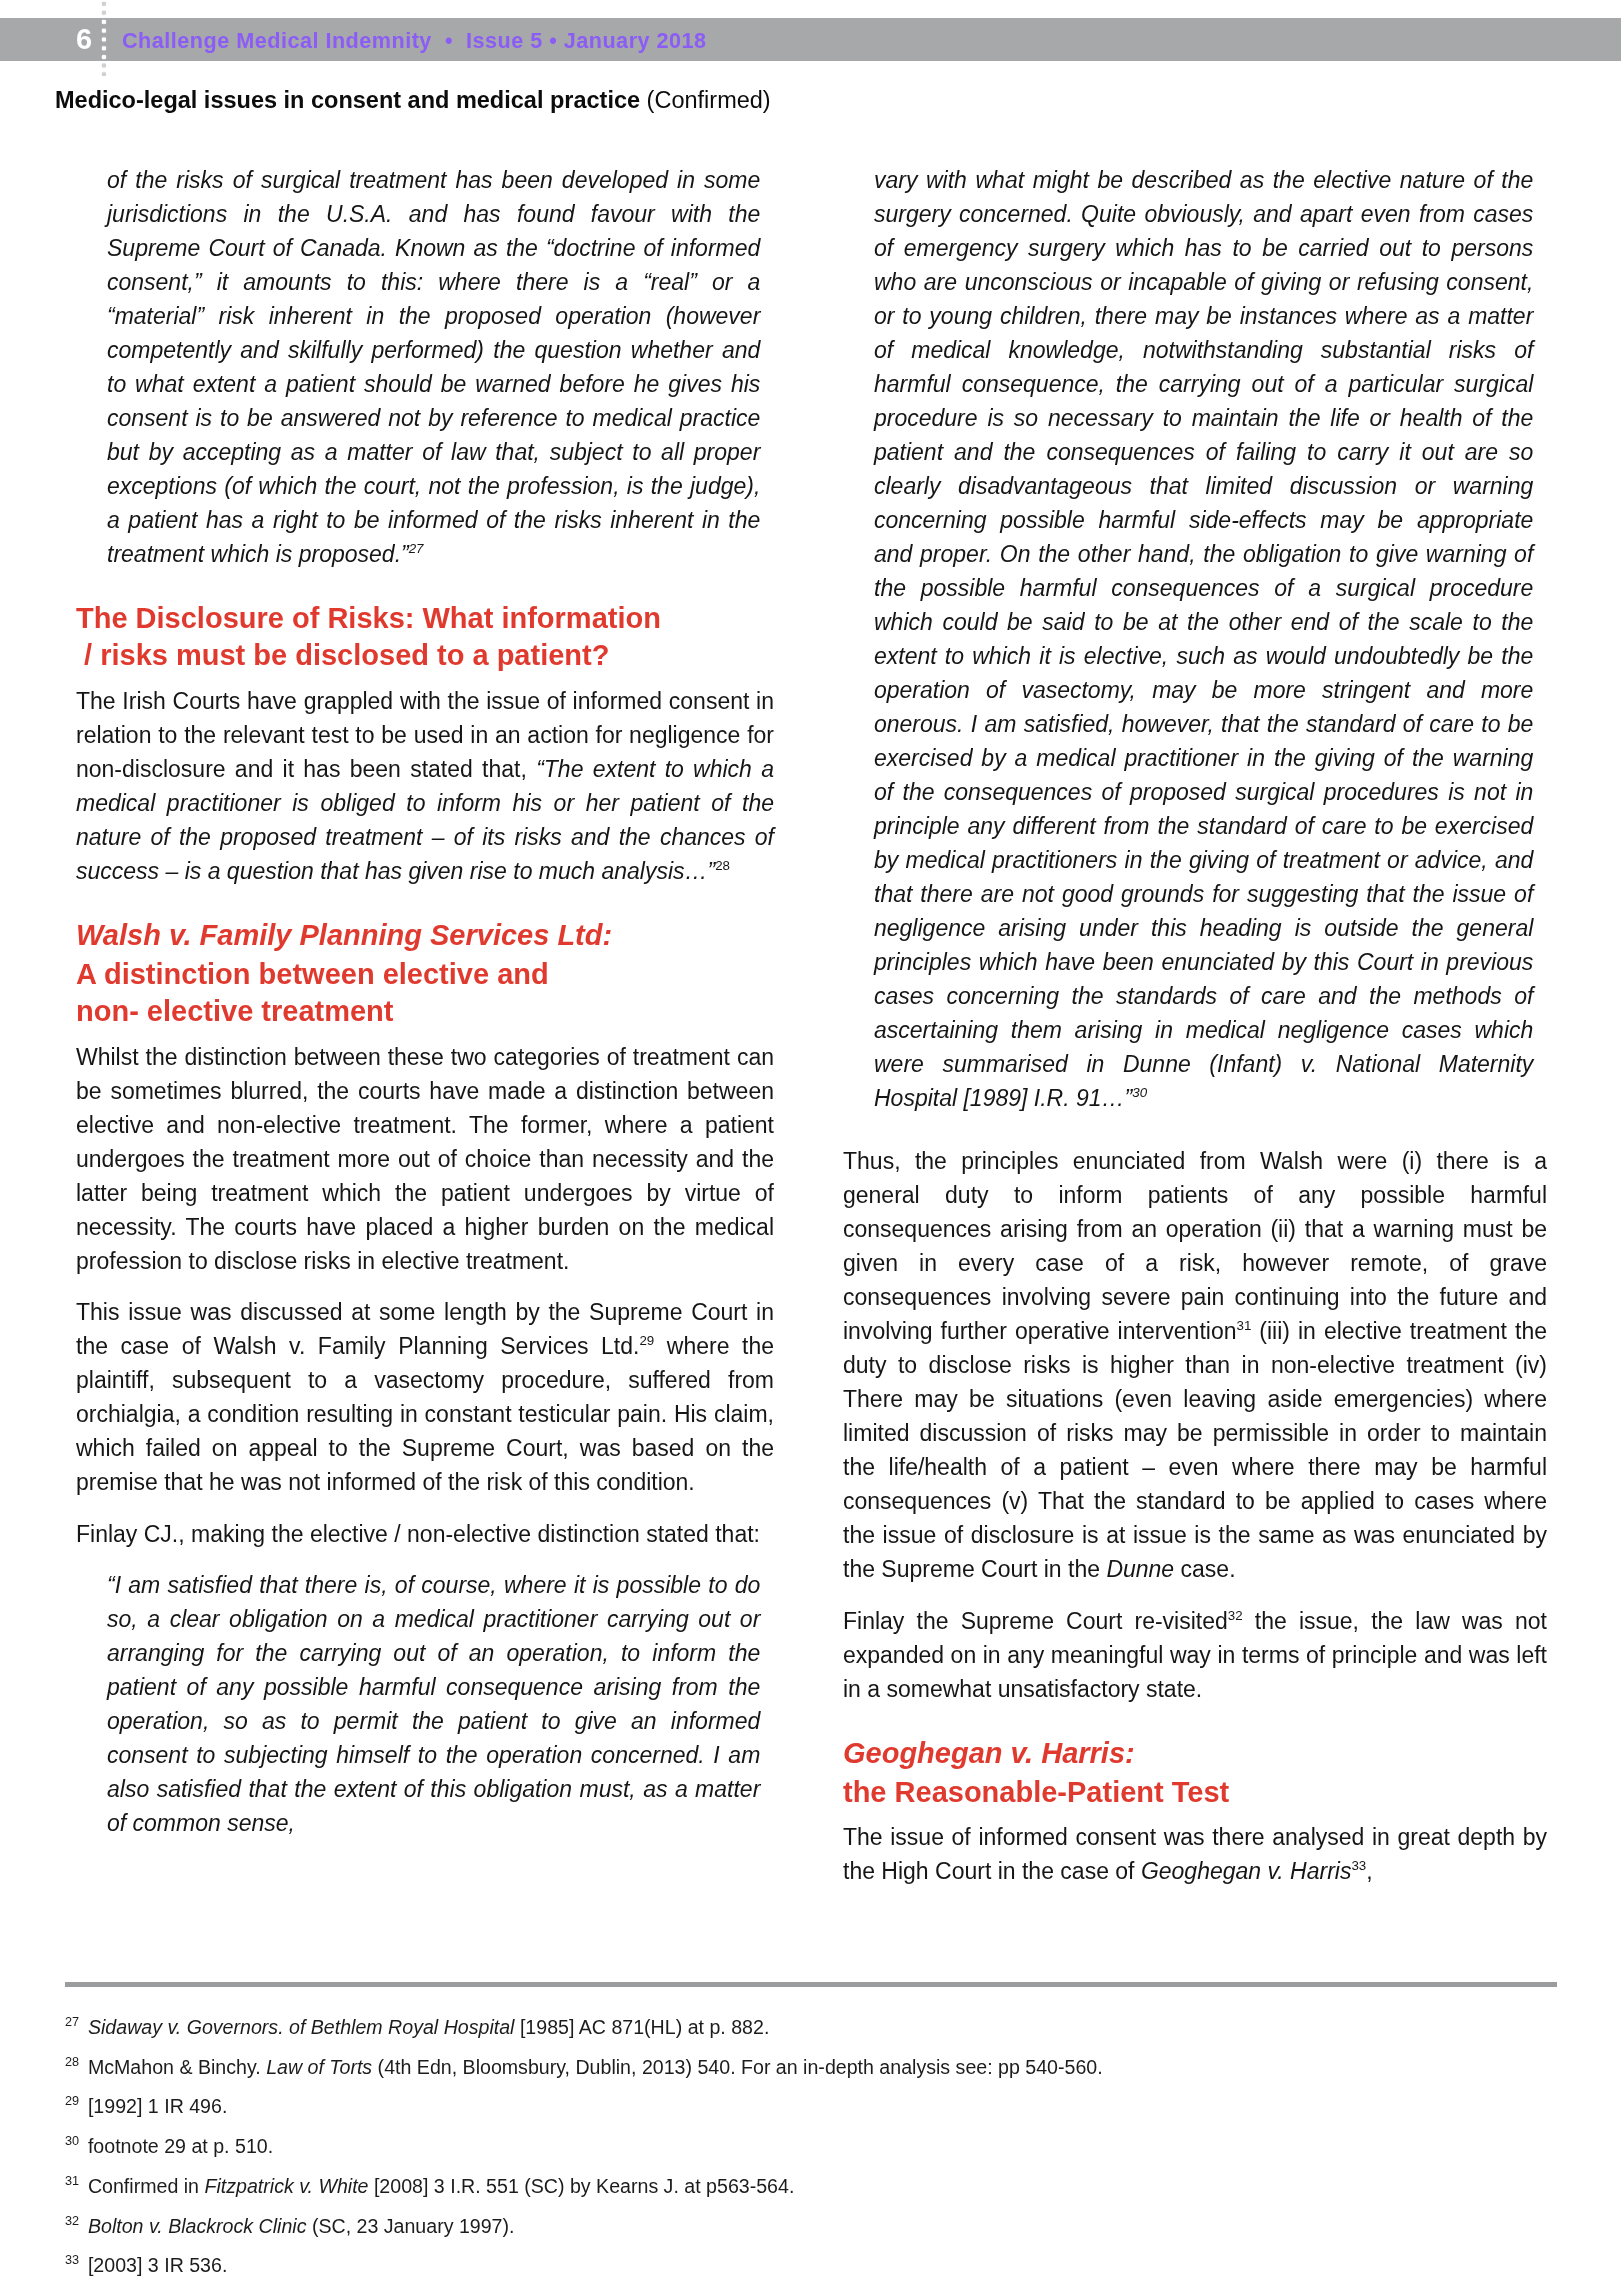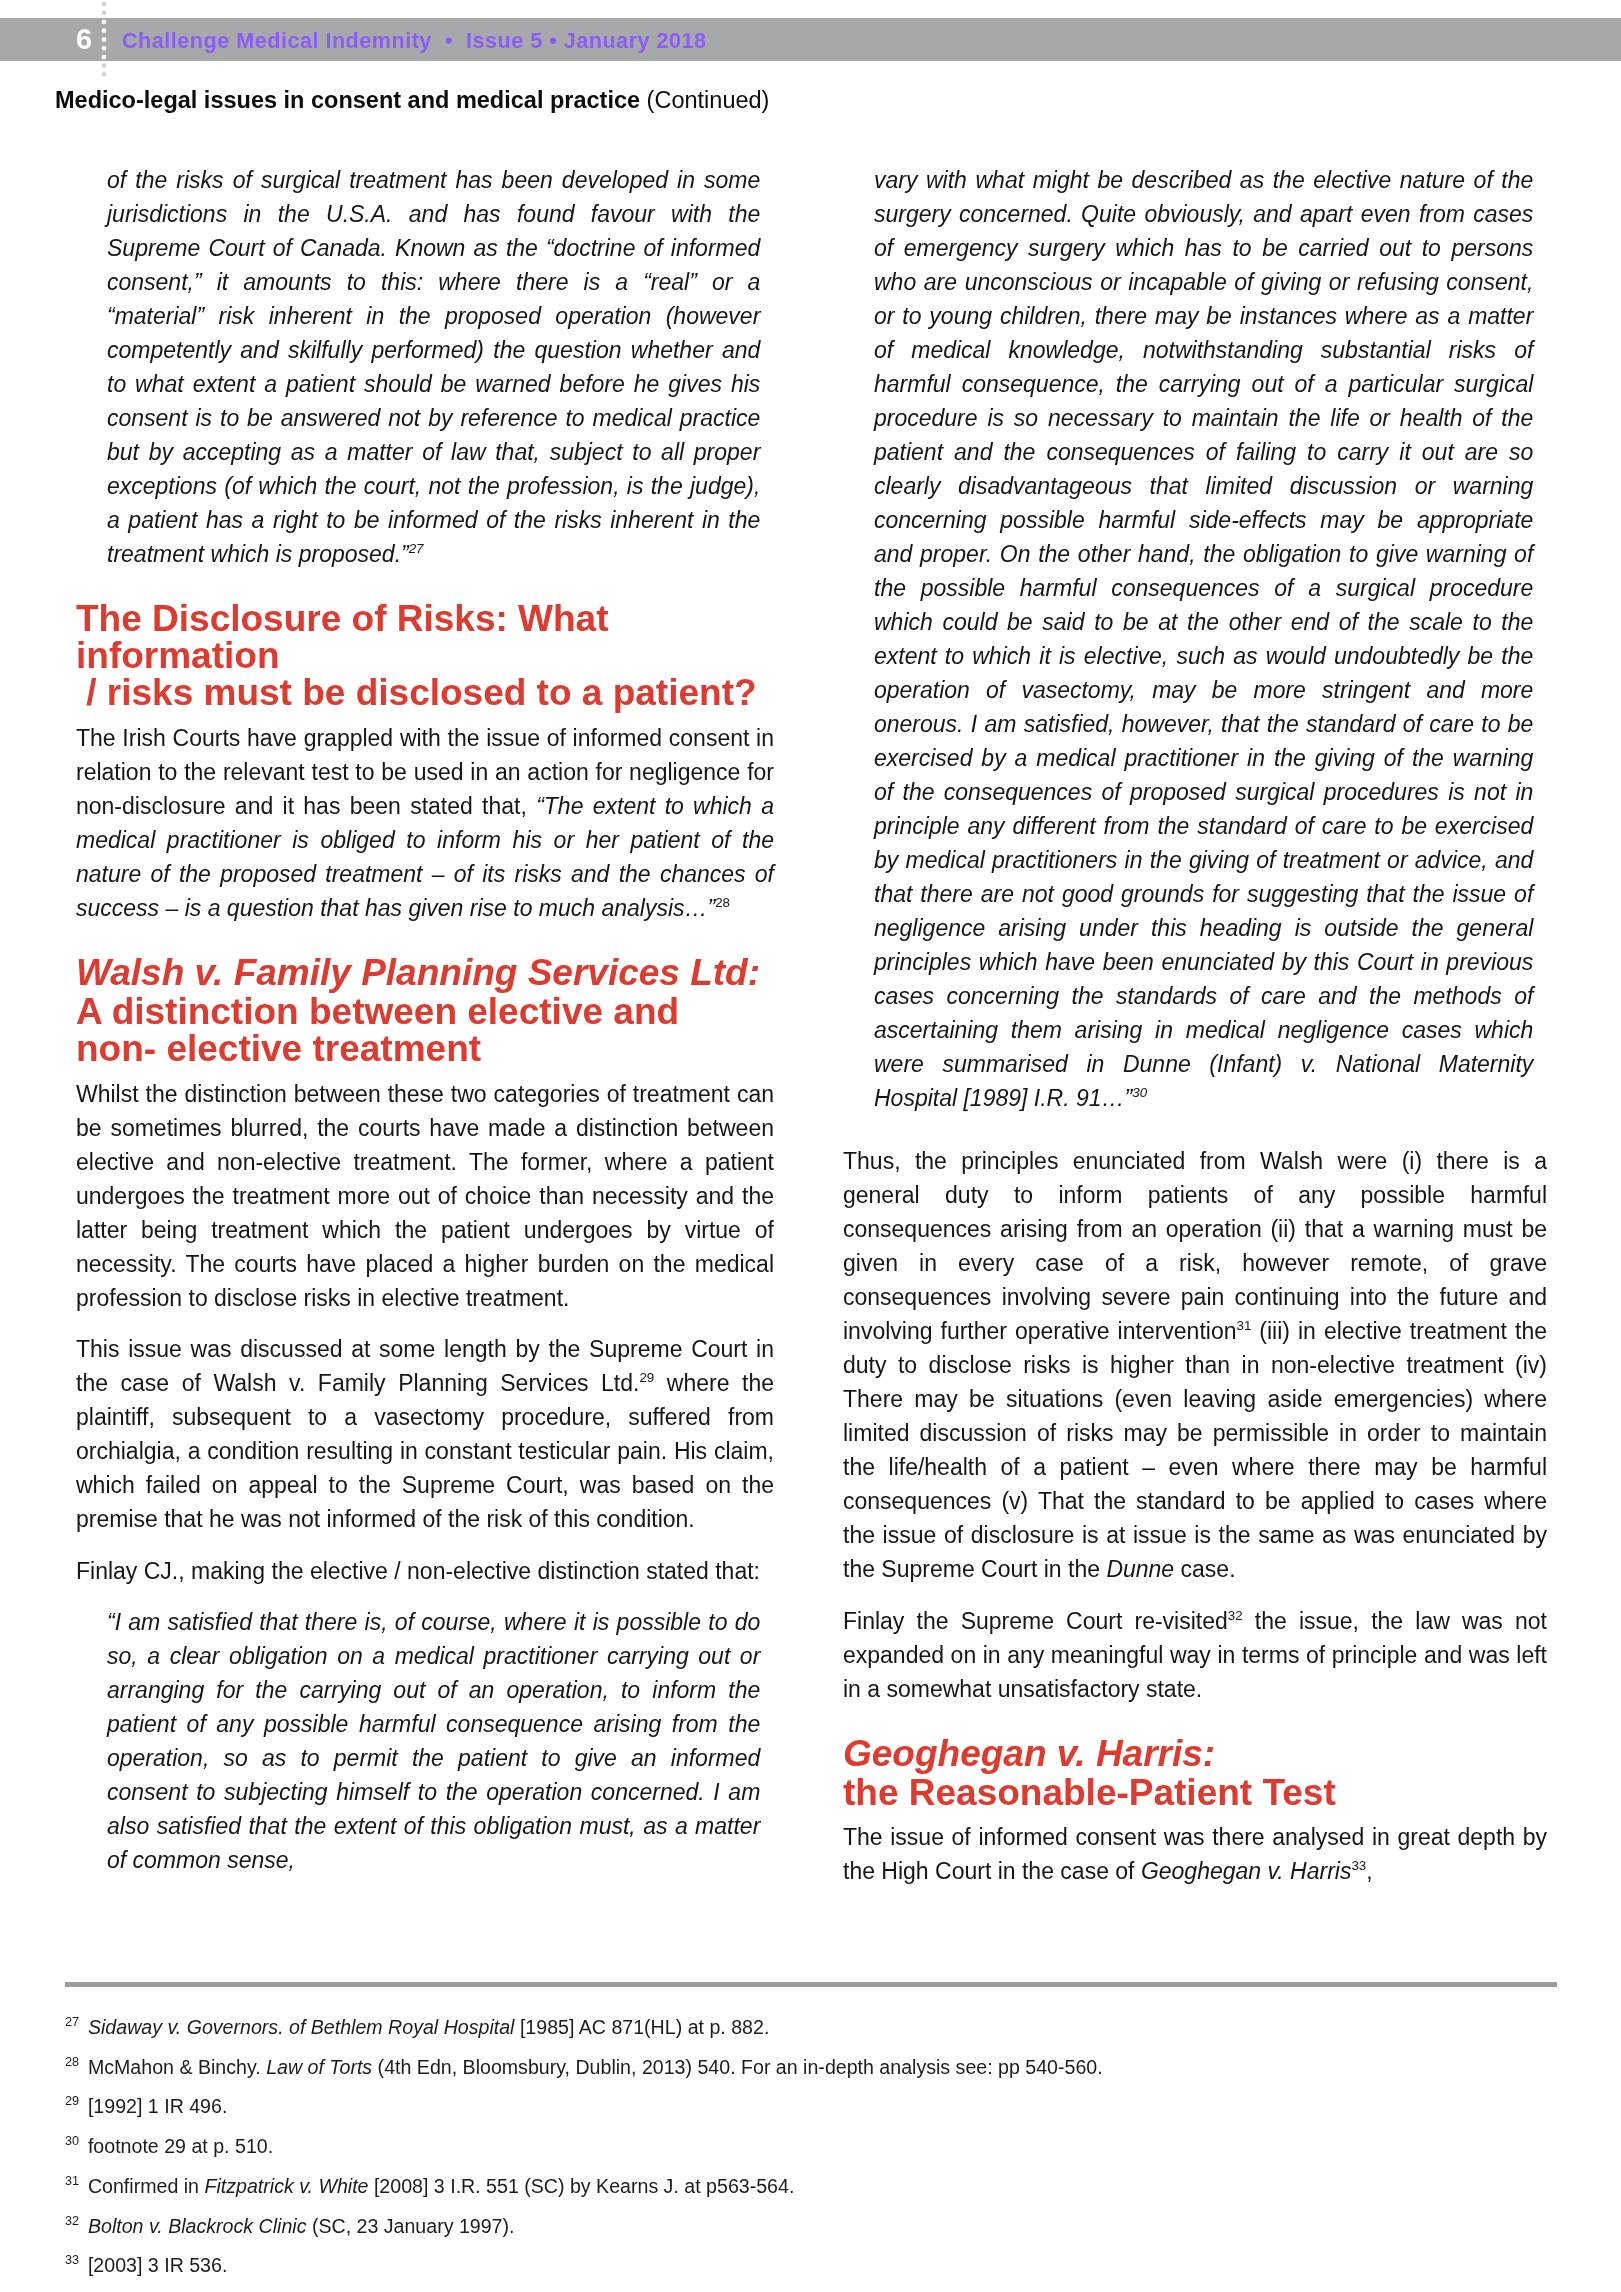--- a/index.html
+++ b/index.html
@@ -23,42 +23,42 @@
   
   .article-title{position:absolute;left:55px;top:86px;font-size:23.5px;line-height:29px;color:#0c0c0c;}
   .article-title .bold{font-weight:bold;}
   
   .col{position:absolute;top:163px;}
   .col-left{left:76px;width:698px;}
   .col-right{left:843px;width:704px;}
   .blk{font-size:23px;line-height:34px;text-align:justify;color:#161616;}
   .para{margin:0 0 17.6px 0;}
   .quote{margin:0 13.7px 29px 31px;font-style:italic;}
-  .heading{color:#e03a2f;font-weight:bold;font-size:37px;line-height:37px;
+  .heading{color:#e03a2f;font-weight:bold;font-size:29px;line-height:37px;
     margin:17.6px 0 9.8px 0;text-align:left;white-space:pre-line;}
   .heading.it{font-style:italic;margin:29px 0 2px 0;}
   .heading.it + .heading{margin-top:0;}
   .run.i{font-style:italic;}
   .run.sup{font-size:0.58em;vertical-align:super;line-height:0;}
   
   .rule{position:absolute;left:65px;top:1982px;width:1492px;height:4.9px;background:#9b9c9e;}
   .footnotes{position:absolute;left:65px;top:2011px;width:1500px;}
   .fn-row{font-size:19.6px;line-height:22.5px;margin-bottom:12.7px;color:#1c1c1c;text-align:left;}
   .fn-num{font-size:12.7px;vertical-align:super;margin-right:8.8px;}
 </style>
 </head>
 <body>
 
 <div class="dots-gray"></div>
 <div class="banner"></div>
 <div class="dots-white"></div>
 <div class="page-num">6</div>
 <div class="banner-title">Challenge Medical Indemnity  •  Issue 5 • January 2018</div>
 
-<div class="article-title"><span class="bold">Medico-legal issues in consent and medical practice</span><span> (Continued)</span></div>
+<div class="article-title"><span class="bold">Medico-legal issues in consent and medical practice</span><span> (Confirmed)</span></div>
 
 <div class="col col-left">
     <div class="blk quote"><span class="run">of the risks of surgical treatment has been developed in some jurisdictions in the U.S.A. and has found favour with the Supreme Court of Canada. Known as the “doctrine of informed consent,” it amounts to this: where there is a “real” or a “material” risk inherent in the proposed operation (however competently and skilfully performed) the question whether and to what extent a patient should be warned before he gives his consent is to be answered not by reference to medical practice but by accepting as a matter of law that, subject to all proper exceptions (of which the court, not the profession, is the judge), a patient has a right to be informed of the risks inherent in the treatment which is proposed.”</span><span class="run sup">27</span></div>
     <div class="blk heading"><span class="run">The Disclosure of Risks: What information
 &nbsp;/ risks must be disclosed to a patient?</span></div>
     <div class="blk para"><span class="run">The Irish Courts have grappled with the issue of informed consent in relation to the relevant test to be used in an action for negligence for non-disclosure and it has been stated that, </span><span class="run i">“The extent to which a medical practitioner is obliged to inform his or her patient of the nature of the proposed treatment – of its risks and the chances of success – is a question that has given rise to much analysis…”</span><span class="run sup">28</span></div>
     <div class="blk heading it"><span class="run">Walsh v. Family Planning Services Ltd:</span></div>
     <div class="blk heading"><span class="run">A distinction between elective and
 non- elective treatment</span></div>
     <div class="blk para"><span class="run">Whilst the distinction between these two categories of treatment can be sometimes blurred, the courts have made a distinction between elective and non-elective treatment. The former, where a patient undergoes the treatment more out of choice than necessity and the latter being treatment which the patient undergoes by virtue of necessity. The courts have placed a higher burden on the medical profession to disclose risks in elective treatment.</span></div>

